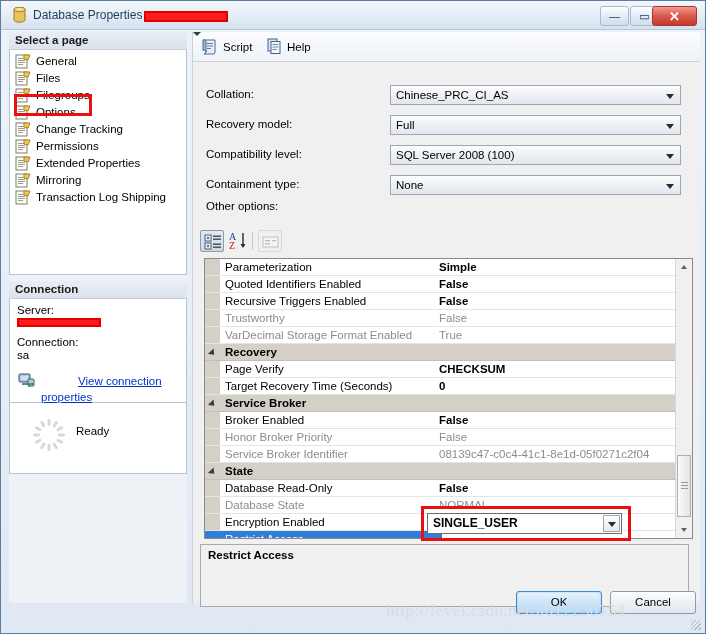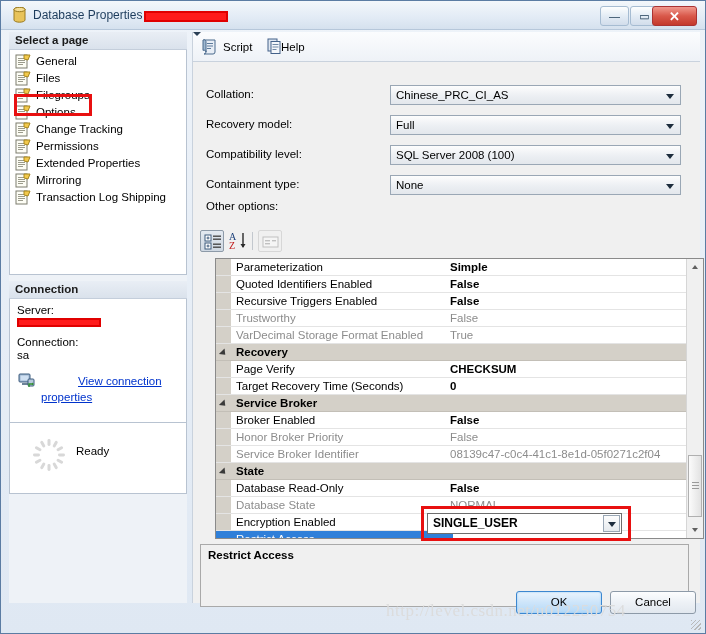--- a/index.html
+++ b/index.html
@@ -69,21 +69,21 @@
   #pagelist{height:225px;padding-top:3px;}
   .page-item{
     position:relative;height:17px;line-height:17px;
     padding-left:26px;font-size:11.5px;color:#000;white-space:nowrap;cursor:default;
   }
   .page-item .pgicon{position:absolute;left:5px;top:1px;width:16px;height:15px;}
   #options-highlight{
     position:absolute;left:5px;top:62px;width:78px;height:22px;
     border:3px solid #e81010;box-sizing:border-box;pointer-events:none;
   }
-  #connection-body{height:124px;padding:5px 7px 0 7px;position:relative;}
+  #connection-body{height:104px;padding:5px 7px 0 7px;position:relative;}
   .conn-label{font-size:11.5px;margin-bottom:1px;}
   #server-redaction{
     width:84px;height:9px;background:#ff1b1b;border:2px solid #e00000;
     box-sizing:border-box;margin:2px 0 9px 0;
   }
   .conn-value{font-size:11.5px;margin-bottom:12px;}
   #view-conn{position:relative;padding-left:24px;height:16px;line-height:16px;}
   #view-conn a{color:#0033cc;text-decoration:underline;font-size:11.5px;cursor:default;margin-left:37px;}
   #view-conn .pcicon{position:absolute;left:1px;top:0;width:18px;height:15px;}
   #progress-body{height:71px;position:relative;}
@@ -99,21 +99,21 @@
     position:absolute;left:0;top:0;right:0;height:29px;
     background:linear-gradient(#fbfcfe,#eef2f7);
     border-bottom:1px solid #c9d2dd;
   }
   .tb-item{position:absolute;top:6px;height:18px;line-height:18px;font-size:11.5px;cursor:default;}
   #tb-script{left:8px;padding-left:22px;}
   #tb-script .icn{position:absolute;left:0;top:0;width:18px;height:17px;}
   #tb-arrow{left:58px;top:11px;width:0;height:0;
     border-left:4px solid transparent;border-right:4px solid transparent;
     border-top:4px solid #2b3f55;}
-  #tb-help{left:74px;padding-left:14px;}
+  #tb-help{left:74px;padding-left:20px;}
   #tb-help .icn{position:absolute;left:0;top:0;width:16px;height:17px;}
 
   
   .frow{position:absolute;left:0;right:0;height:22px;}
   .flabel{position:absolute;left:13px;top:3px;font-size:11.5px;white-space:nowrap;}
   .combo{
     position:absolute;left:197px;width:291px;height:20px;
     border:1px solid #9aa7b5;border-radius:0;box-sizing:border-box;
     background:linear-gradient(#fdfdfd,#eceff3 55%,#e3e7ec);
     cursor:default;
@@ -129,21 +129,21 @@
   
   #grid-toolbar{position:absolute;left:7px;top:198px;width:489px;height:24px;}
   .gt-btn{position:absolute;top:0;width:24px;height:22px;box-sizing:border-box;cursor:default;}
   #gt-cat{left:0;border:1px solid #8d9aa8;background:linear-gradient(#e3e9f0,#cfd8e2);border-radius:2px;}
   #gt-az{left:26px;}
   #gt-pages{left:58px;border:1px solid #c4c4c4;background:#f0f0f0;border-radius:2px;opacity:.55;}
   #gt-sep{position:absolute;left:52px;top:2px;width:1px;height:18px;background:#c3c8ce;}
 
   
   #grid{
-    position:absolute;left:22px;top:226px;width:489px;height:281px;
+    position:absolute;left:11px;top:226px;width:489px;height:281px;
     background:#fff;border:1px solid #8a8a8a;box-sizing:border-box;overflow:hidden;
   }
   #grid-inner{position:absolute;left:0;top:0;right:16px;bottom:0;overflow:hidden;}
   .grow{position:relative;height:16px;line-height:16px;border-bottom:1px solid #e4e4e4;}
   .grow .gutter{position:absolute;left:0;top:0;width:15px;height:16px;background:#d4d0c8;}
   .grow .gname{position:absolute;left:20px;top:0;font-size:11.5px;white-space:nowrap;}
   .grow .gval{position:absolute;left:234px;top:0;font-size:11.5px;font-weight:bold;white-space:nowrap;}
   .grow.dim .gname,.grow.dim .gval{color:#8c8c8c;font-weight:normal;}
   .grow.cat{background:#d4d0c8;border-bottom:1px solid #c3bfb7;}
   .grow.cat .gname{left:20px;font-weight:bold;}

